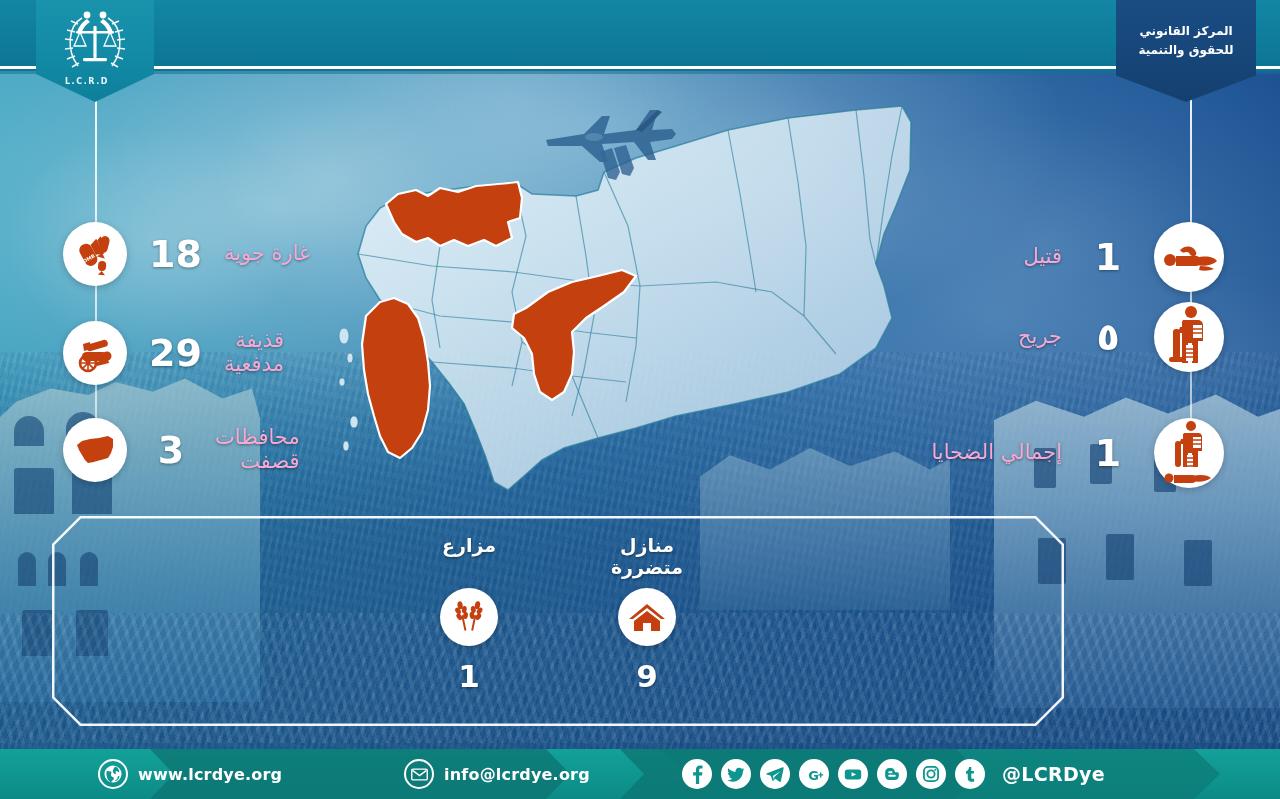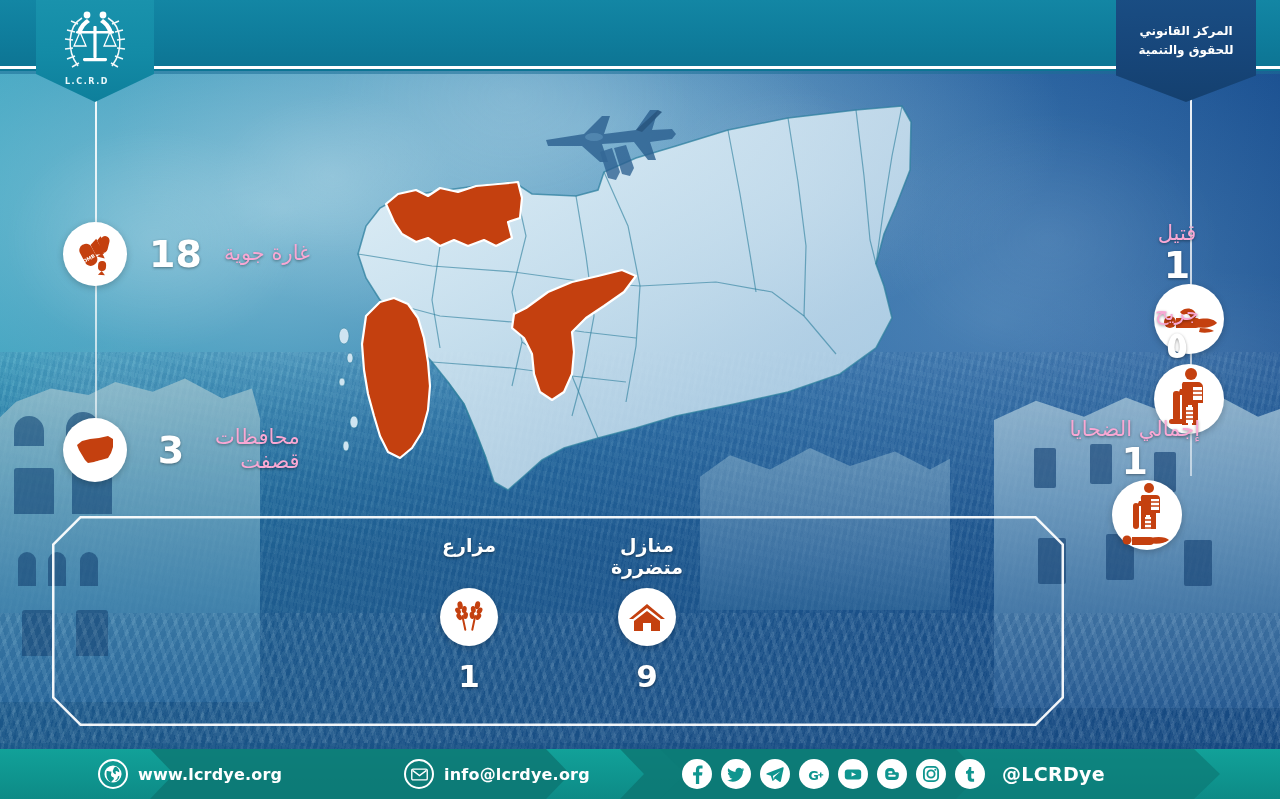--- a/index.html
+++ b/index.html
@@ -133,21 +133,21 @@
   }
   .lbl{
     color:#f9a8d4;font-size:21px;font-weight:normal;direction:rtl;
     line-height:1.14;text-shadow:0 1px 3px rgba(0,0,0,.42);white-space:nowrap;
   }
   
   .stat-left{left:63px;}
   .stat-left .num{margin-left:22px;}
   .stat-left .lbl{margin-left:22px;text-align:right;}
   
-  .stat-right{right:56px;flex-direction:column;}
+  .stat-right{right:56px;flex-direction:row;}
   .stat-right .lbl{margin-right:24px;text-align:right;}
   .stat-right .num{margin-right:24px;}
 
   #row-l0{top:222px;}
   #row-l1{top:321px;}
   #row-l2{top:418px;}
   #row-r0{top:222px;}
   #row-r1{top:302px;}
   #row-r2{top:418px;}
 
@@ -376,20 +376,40 @@
             <path d="M30,40 l-3.5,4 h7 Z"></path>
           </g>
         </g>
         <text x="16" y="30" fill="#ffffff" font-size="5" font-weight="bold" transform="rotate(-28 16 30)" text-anchor="middle" font-family="DejaVu Sans, sans-serif">BOMB</text>
       </svg>
     </div>
     <div class="num">18</div>
     <div class="lbl">غارة جوية</div>
   </div>
 
+  <div class="stat stat-left" id="row-l1">
+    <div class="circle">
+      <svg viewBox="0 0 46 46" width="46" height="46" aria-hidden="true">
+        <g fill="#c4400f">
+          <rect x="14" y="12" width="22" height="7" rx="3.5" transform="rotate(-16 25 15)"></rect>
+          <path d="M11,14 l7,-2 l1,7 l-7,2 Z"></path>
+          <rect x="10" y="22" width="25" height="9" rx="4.5"></rect>
+          <circle cx="35" cy="26" r="4.5"></circle>
+          <circle cx="16" cy="33" r="8" fill="none" stroke="#c4400f" stroke-width="2.6"></circle>
+          <g stroke="#c4400f" stroke-width="1.6">
+            <path d="M16,25 v16 M8,33 h16 M10.4,27.4 l11.2,11.2 M21.6,27.4 l-11.2,11.2"></path>
+          </g>
+          <circle cx="16" cy="33" r="2"></circle>
+          <path d="M24,32 l12,-3 l1,4 l-12,3 Z"></path>
+        </g>
+      </svg>
+    </div>
+    <div class="num">29</div>
+    <div class="lbl multiline">قذيفة<br>مدفعية</div>
+  </div>
 
   <div class="stat stat-left" id="row-l2">
     <div class="circle">
       <svg viewBox="0 0 46 46" width="46" height="46" aria-hidden="true">
         <path d="M5,18 L10,14 L18,12 L27,11 L36,9 L41,12 L41,20 L39,26 L36,31
                  L29,33 L22,35 L16,36 L13,33 L10,28 L7,23 Z" fill="#c4400f"></path>
         <path d="M22,35 L29,33 L30,36 L24,37 Z" fill="#ffffff" opacity=".55"></path>
       </svg>
     </div>
     <div class="num">3</div>

